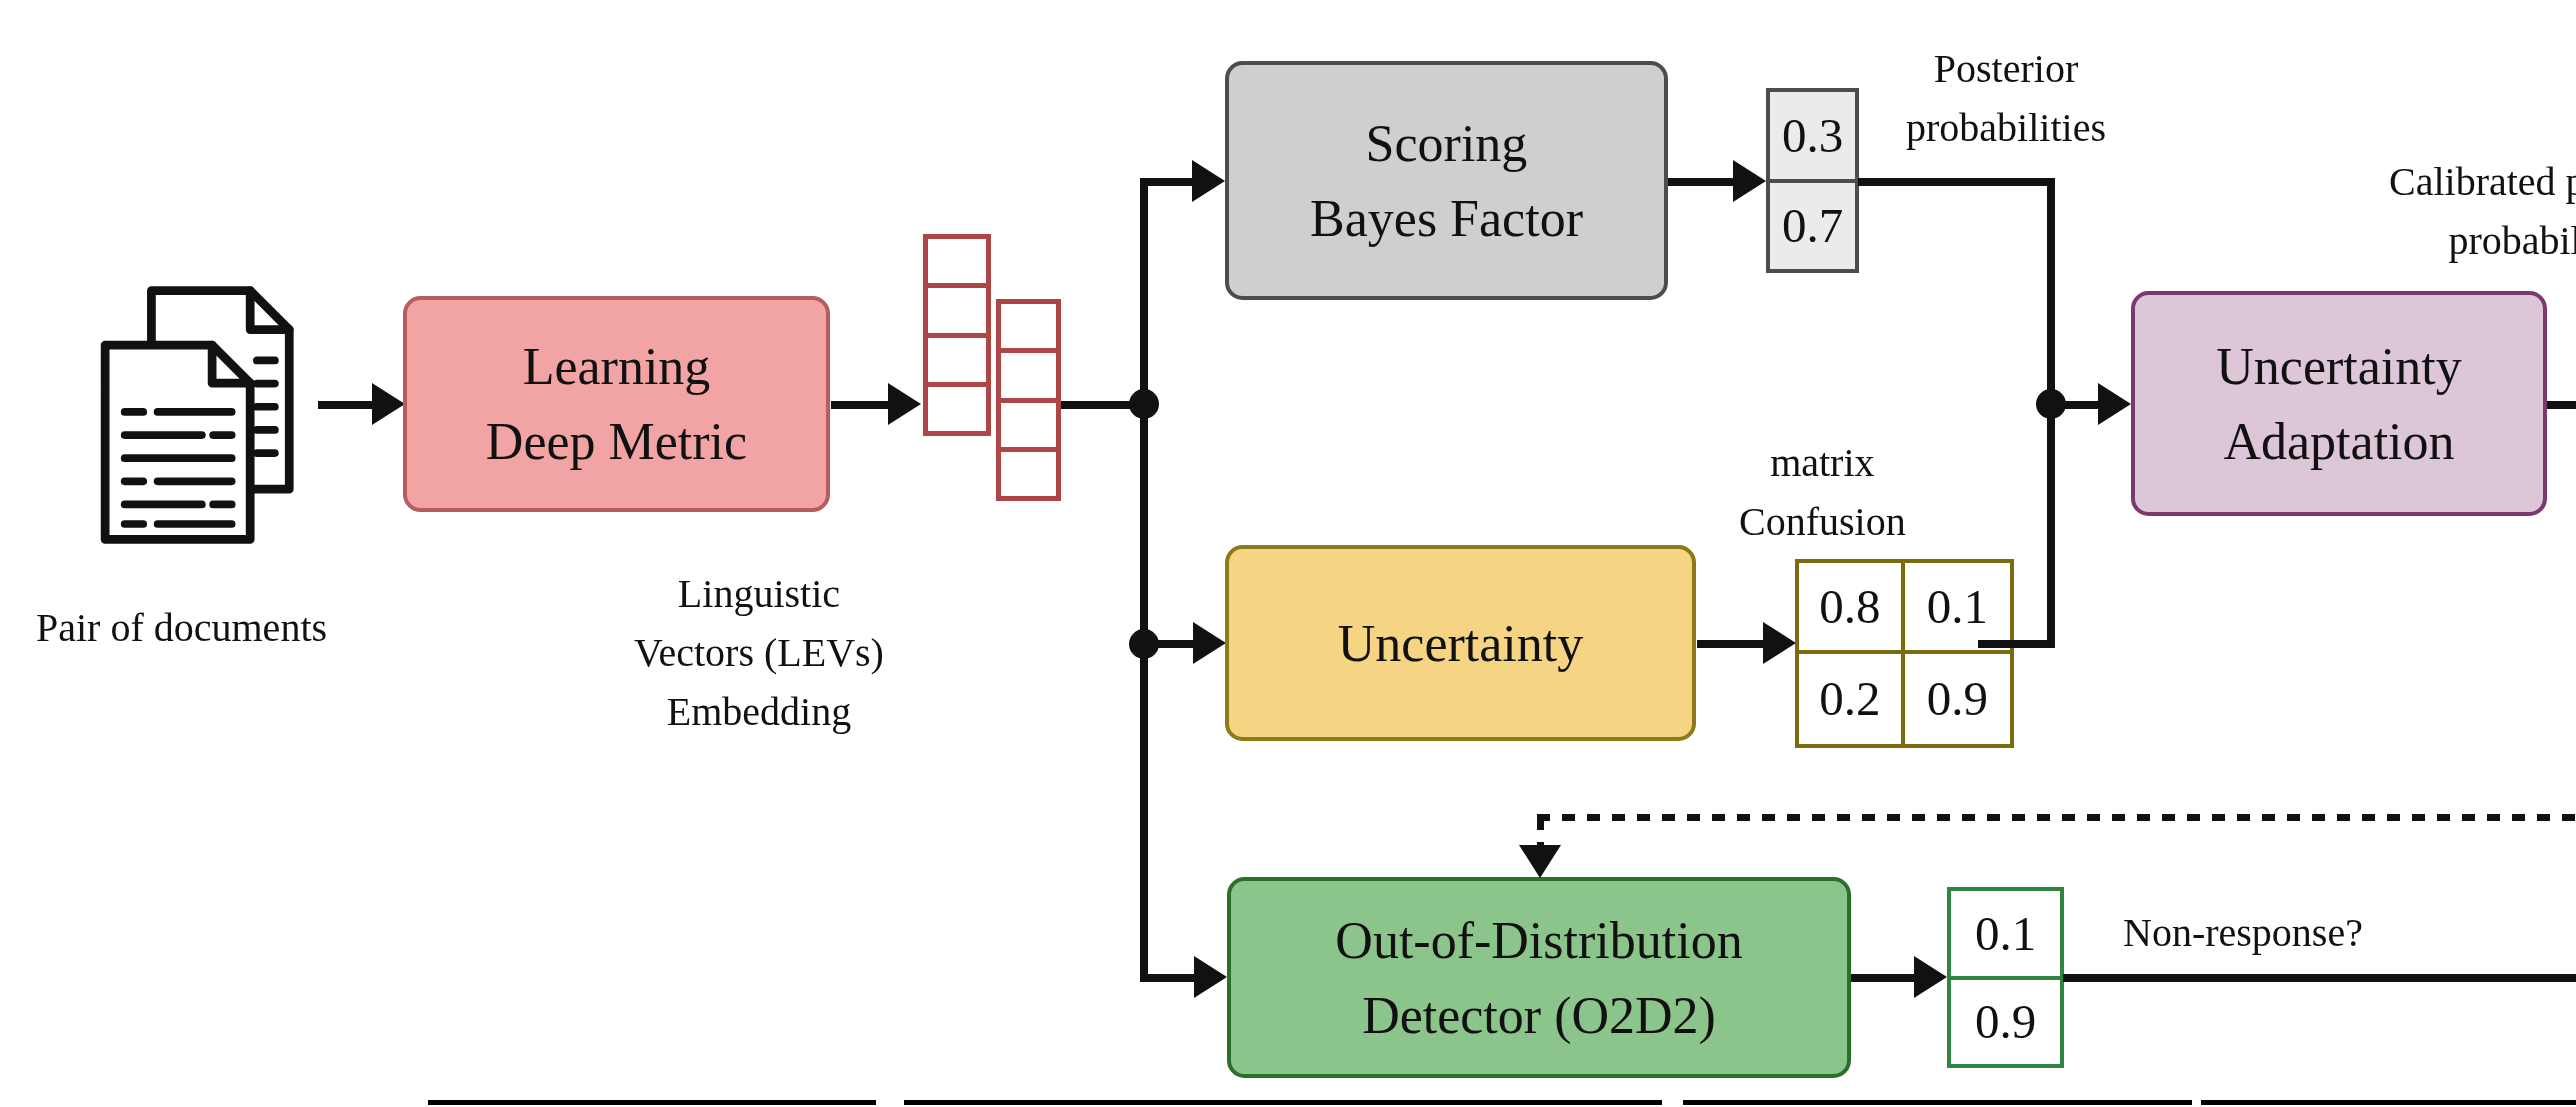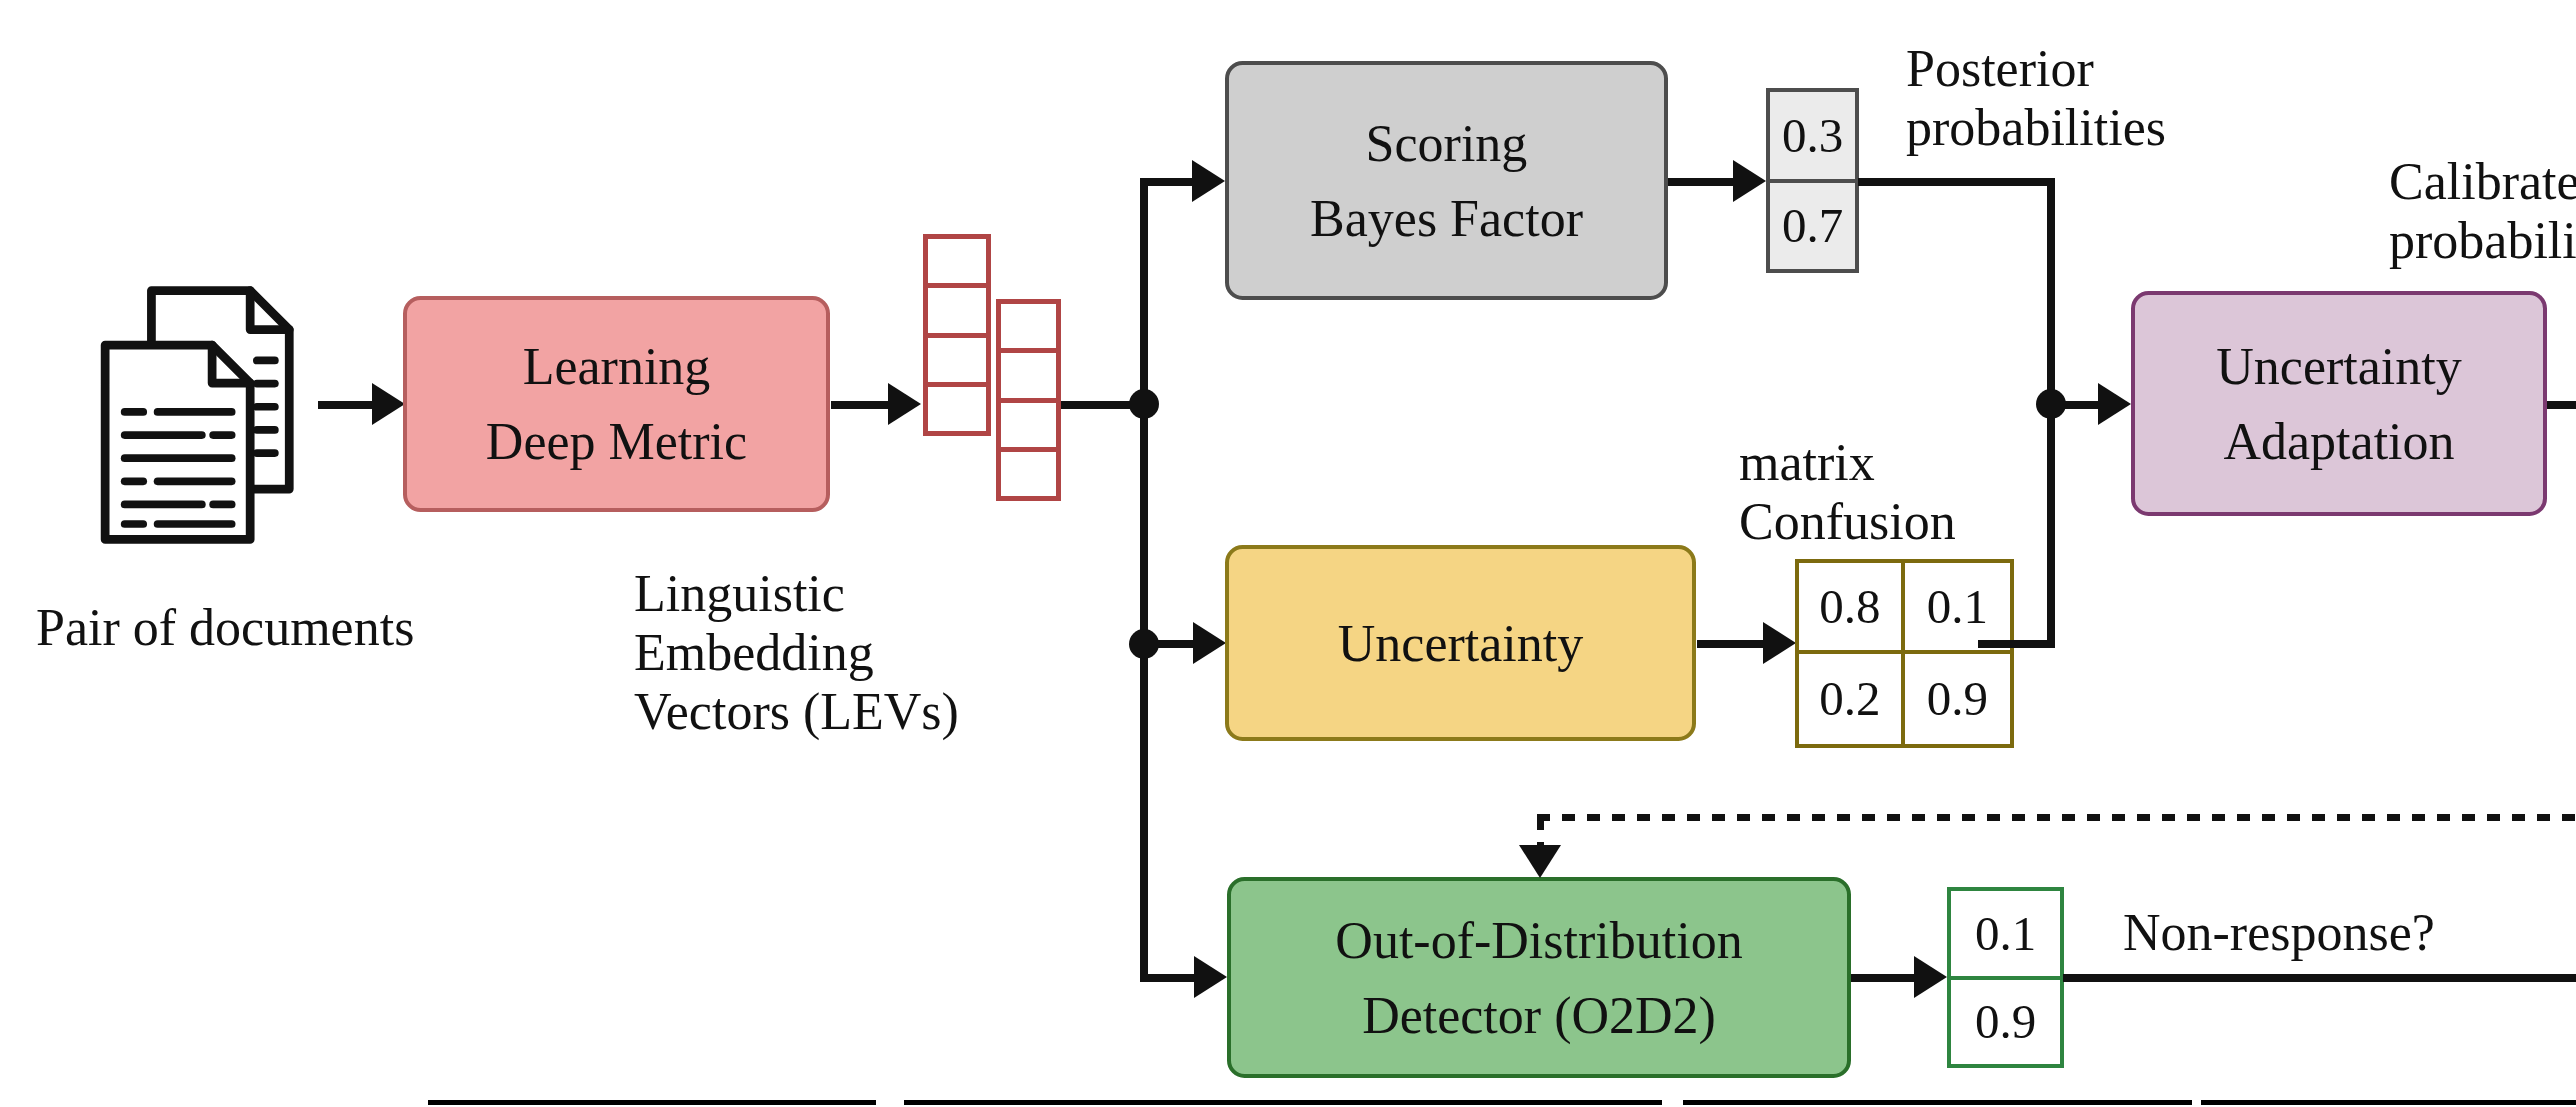--- a/index.html
+++ b/index.html
@@ -25,21 +25,21 @@
   .levcol .cell + .cell{border-top:5.2px solid;}
   
   .h{position:absolute;height:7.7px;background:#111;}
   .v{position:absolute;width:7.7px;background:#111;}
   .dot{position:absolute;width:30px;height:30px;border-radius:50%;background:#111;}
   .ar{position:absolute;width:0;height:0;border-top:21.6px solid transparent;border-bottom:21.6px solid transparent;border-left:33px solid #111;}
   .ad{position:absolute;width:0;height:0;border-left:21.6px solid transparent;border-right:21.6px solid transparent;border-top:33px solid #111;}
   .dh{position:absolute;height:7.2px;background:repeating-linear-gradient(90deg,#111 0 13.4px,transparent 13.4px 25px);}
   .dv{position:absolute;width:7.2px;background:repeating-linear-gradient(180deg,#111 0 13.4px,transparent 13.4px 25px);}
   
-  .lbl{position:absolute;font-size:52px;line-height:59px;white-space:nowrap;}
+  .lbl{position:absolute;font-size:40px;line-height:59px;white-space:nowrap;text-align:center;}
   .rule{position:absolute;height:4.6px;background:#000;top:1100px;}
   
   .dml{background:var(--dml-fill);border-color:var(--dml-border);}
   .bfs{background:var(--bfs-fill);border-color:var(--bfs-border);}
   .um{background:var(--um-fill);border-color:var(--um-border);}
   .ua{background:var(--ua-fill);border-color:var(--ua-border);}
   .o2d2{background:var(--o2d2-fill);border-color:var(--o2d2-border);}
   .st-p{border:4.6px solid var(--pcell-border);} .st-p .cell{background:var(--pcell-fill);} .st-p .cell+.cell{border-color:var(--pcell-border);}
   .st-g{border:4.6px solid var(--green-border);} .st-g .cell{background:#fff;} .st-g .cell+.cell{border-color:var(--green-border);}
   .mx{border:4.6px solid var(--cm-border);} .mx .cell{border-color:var(--cm-border) !important;}
@@ -97,22 +97,22 @@
     <div class="cell"></div>
   </div>
   <div class="levcol lev" style="left:996px;top:299px;width:65px;height:202px;">
     <div class="cell"></div>
     <div class="cell"></div>
     <div class="cell"></div>
     <div class="cell"></div>
   </div>
   <div class="lbl" style="left:634px;top:564px;">
     <div>Linguistic</div>
+    <div>Vectors (LEVs)</div>
     <div>Embedding</div>
-    <div>Vectors (LEVs)</div>
   </div>
 
   <div class="h" style="left:1061px;top:401px;width:88px;"></div>
 
   <div class="v" style="left:1140px;top:178px;height:804px;"></div>
   <div class="dot" style="left:1129px;top:389px;"></div>
   <div class="dot" style="left:1129px;top:629px;"></div>
 
   <div class="h" style="left:1140px;top:178px;width:55px;"></div>
   <div class="ar" style="left:1192px;top:160px;"></div>

